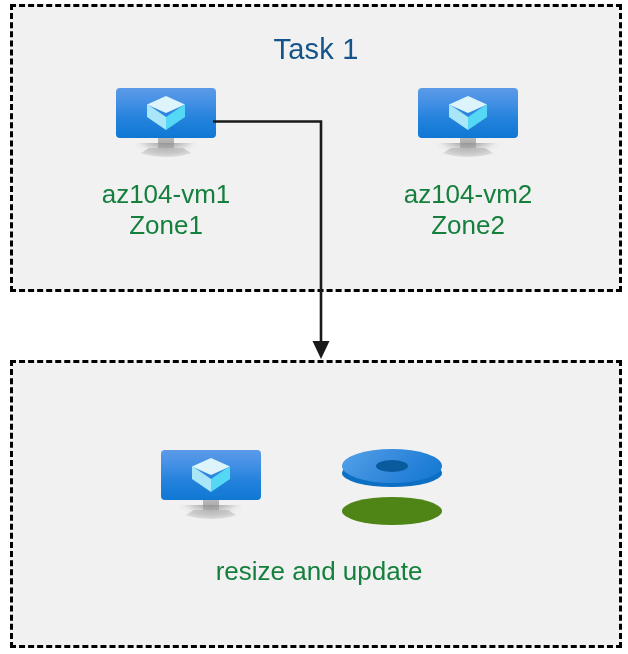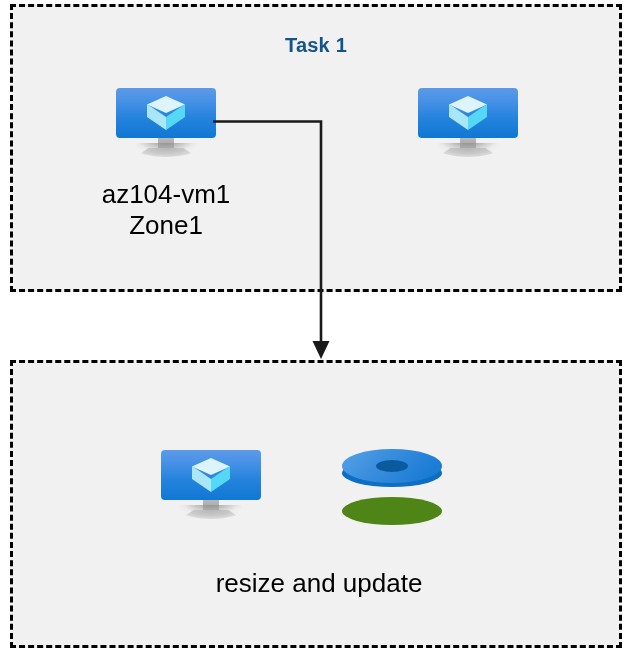--- a/index.html
+++ b/index.html
@@ -38,22 +38,22 @@
     width: 612px;
     height: 288px;
   }
 
   .task-title {
     position: absolute;
     width: 100%;
     left: 0;
     text-align: center;
     color: #15548a;
-    font-size: 20px;
-    font-weight: 700;
+    font-size: 29px;
+    font-weight: 400;
     letter-spacing: .2px;
     line-height: 1;
     white-space: nowrap;
   }
   #task-title-1 { top: 28px; }
   #task-title-2 { top: 28px; }
 
   
   .vm-icon {
     position: absolute;
@@ -122,21 +122,21 @@
     left: 19px; top: 8px;
     width: 19px; height: 26px;
     background: #54d8f5;
     clip-path: polygon(100% 0%, 100% 50%, 0% 100%, 0% 50%);
   }
 
   
   .node-label {
     position: absolute;
     text-align: center;
-    color: #000000;
+    color: #15803d;
     font-size: 26px;
     line-height: 31px;
     white-space: pre-line;
   }
 
   
   .disks-icon {
     position: absolute;
     width: 110px;
     height: 90px;
@@ -213,20 +213,22 @@
           <div class="c-top"></div>
           <div class="c-left"></div>
           <div class="c-right"></div>
         </div>
       </div>
       <div class="neck"></div>
       <div class="base-curve"></div>
       <div class="base"></div>
     </div>
 
+    <div class="node-label" style="left:345px; top:172px; width:220px;">az104-vm2
+Zone2</div>
   </div>
 
   <div class="task-box" id="task-box-2">
 
 
     <div class="vm-icon" style="left:148px; top:87px;">
       <div class="screen">
         <div class="cube">
           <div class="c-top"></div>
           <div class="c-left"></div>
@@ -244,21 +246,21 @@
         <div class="top"></div>
         <div class="hole"></div>
       </div>
       <div class="disk" id="disk-green">
         <div class="side"></div>
         <div class="top"></div>
         <div class="hole"></div>
       </div>
     </div>
 
-    <div class="node-label" style="left:56px; top:193px; width:500px;margin-top:12px;">resize and update</div>
+    <div class="node-label" style="left:56px; top:193px; width:500px;">resize and update</div>
   </div>
 
   <svg id="connector" viewBox="0 0 628 654" xmlns="http://www.w3.org/2000/svg">
     <path d="M 213 121.5 L 321 121.5 L 321 345" fill="none" stroke="#1a1a1a" stroke-width="2.6"></path>
     <polygon points="321,359 312.5,341 329.5,341" fill="#1a1a1a"></polygon>
   </svg>
 
 </div>
 
 </body></html>

